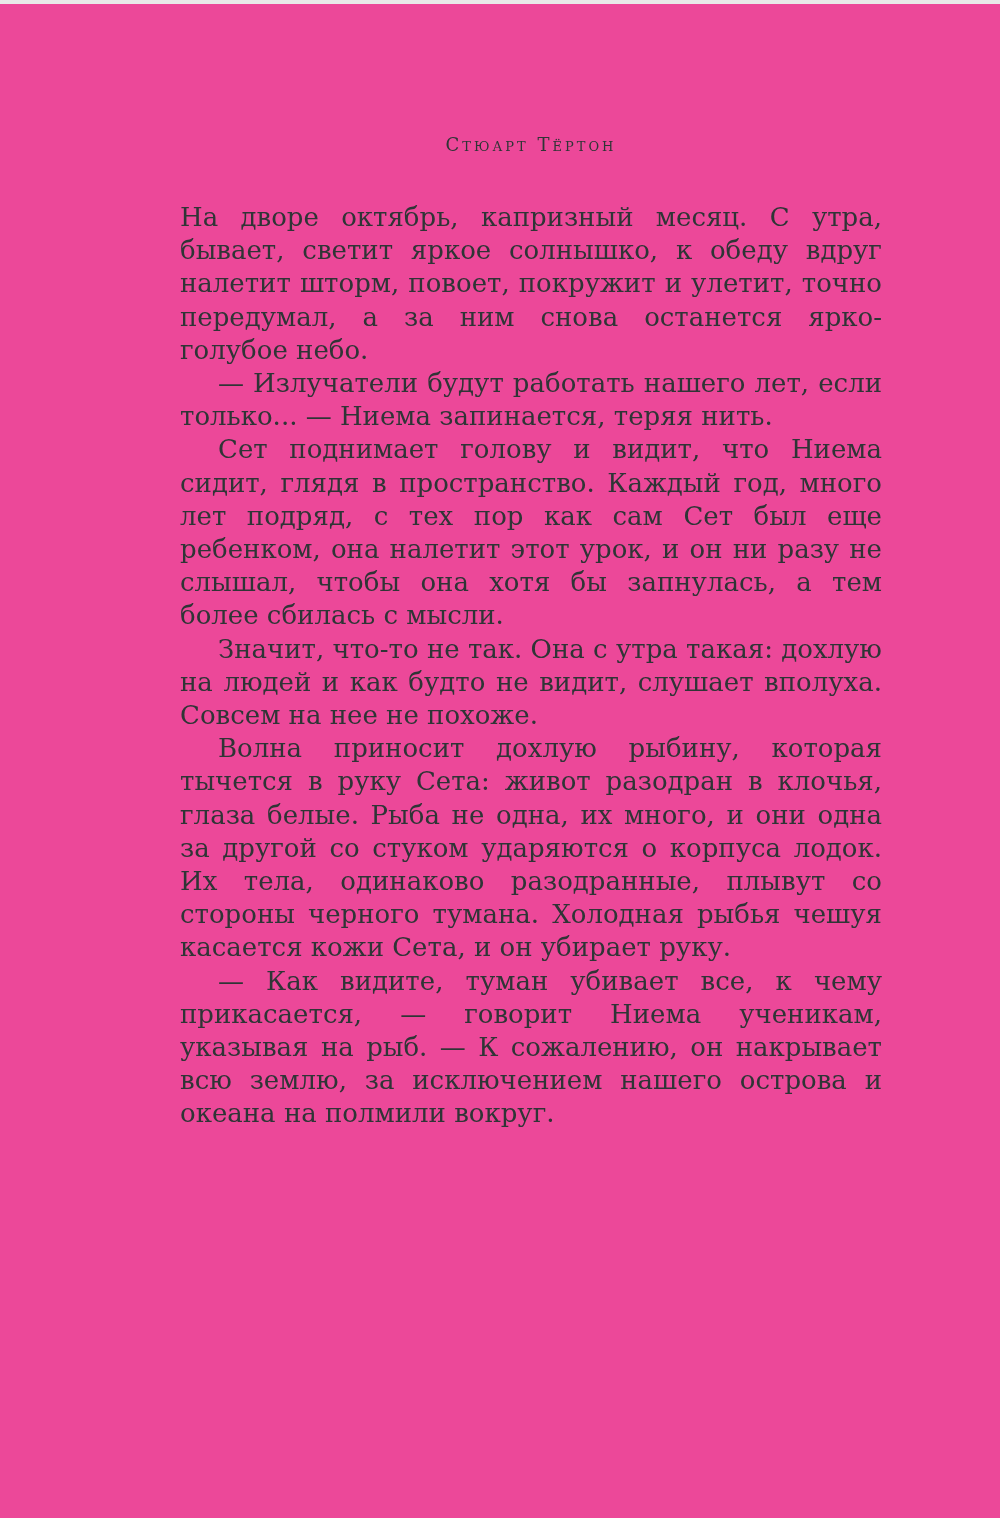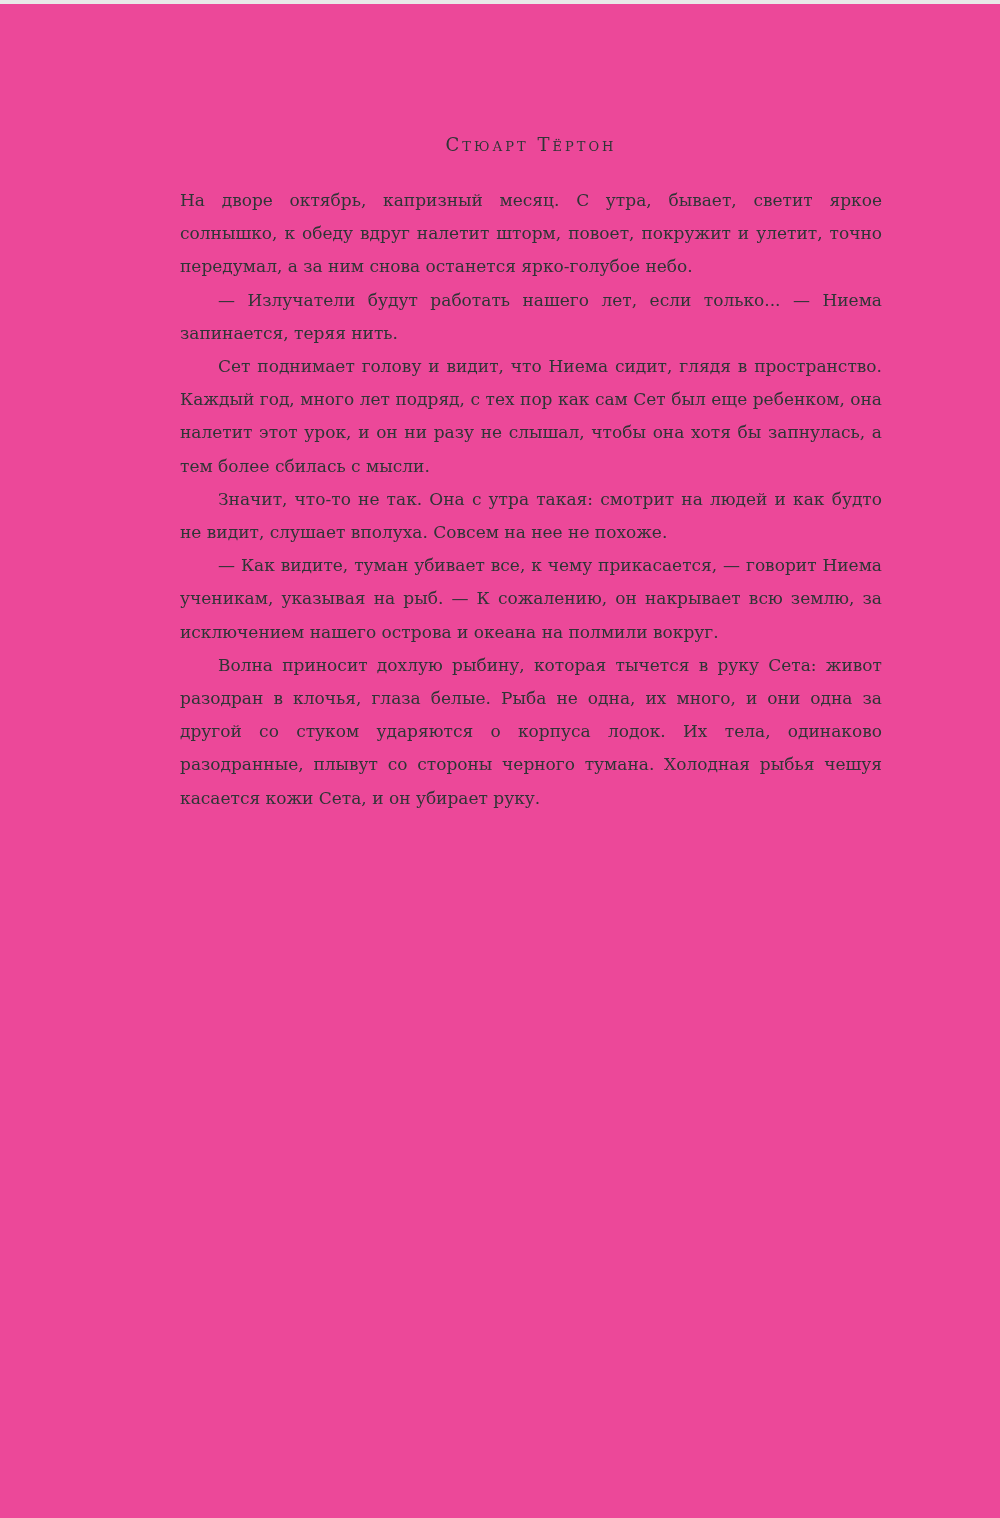--- a/index.html
+++ b/index.html
@@ -24,24 +24,24 @@
     left: 180px;
     width: 702px;
     text-align: center;
     font-size: 18px;
     letter-spacing: 3px;
     font-variant: small-caps;
     color: #2f3536;
   }
   .body-text {
     position: absolute;
-    top: 180px;
+    top: 197px;
     left: 180px;
     width: 702px;
-    font-size: 17px;
+    font-size: 26px;
     line-height: 33.2px;
     text-align: justify;
   }
   .para {
     margin: 0;
     padding: 0;
     text-indent: 38px;
   }
   .para.first {
     text-indent: 0;
@@ -51,18 +51,18 @@
 <body>
 
 <div class="page">
 
   <div class="running-header">Стюарт Тёртон</div>
 
   <div class="body-text">
     <p class="para first">На дворе октябрь, капризный месяц. С утра, бывает, светит яркое солнышко, к обеду вдруг налетит шторм, повоет, покружит и улетит, точно передумал, а за ним снова останется ярко-голубое небо.</p>
     <p class="para">— Излучатели будут работать нашего лет, если только... — Ниема запинается, теряя нить.</p>
     <p class="para">Сет поднимает голову и видит, что Ниема сидит, глядя в пространство. Каждый год, много лет подряд, с тех пор как сам Сет был еще ребенком, она налетит этот урок, и он ни разу не слышал, чтобы она хотя бы запнулась, а тем более сбилась с мысли.</p>
-    <p class="para">Значит, что-то не так. Она с утра такая: смотрит на людей и как будто не видит, слушает вполуха. Совсем на нее не похоже.</p>
+    <p class="para">Значит, что-то не так. Она с утра такая: дохлую на людей и как будто не видит, слушает вполуха. Совсем на нее не похоже.</p>
+    <p class="para">Волна приносит дохлую рыбину, которая тычется в руку Сета: живот разодран в клочья, глаза белые. Рыба не одна, их много, и они одна за другой со стуком ударяются о корпуса лодок. Их тела, одинаково разодранные, плывут со стороны черного тумана. Холодная рыбья чешуя касается кожи Сета, и он убирает руку.</p>
     <p class="para">— Как видите, туман убивает все, к чему прикасается, — говорит Ниема ученикам, указывая на рыб. — К сожалению, он накрывает всю землю, за исключением нашего острова и океана на полмили вокруг.</p>
-    <p class="para">Волна приносит дохлую рыбину, которая тычется в руку Сета: живот разодран в клочья, глаза белые. Рыба не одна, их много, и они одна за другой со стуком ударяются о корпуса лодок. Их тела, одинаково разодранные, плывут со стороны черного тумана. Холодная рыбья чешуя касается кожи Сета, и он убирает руку.</p>
   </div>
 
 </div>
 
 </body></html>

